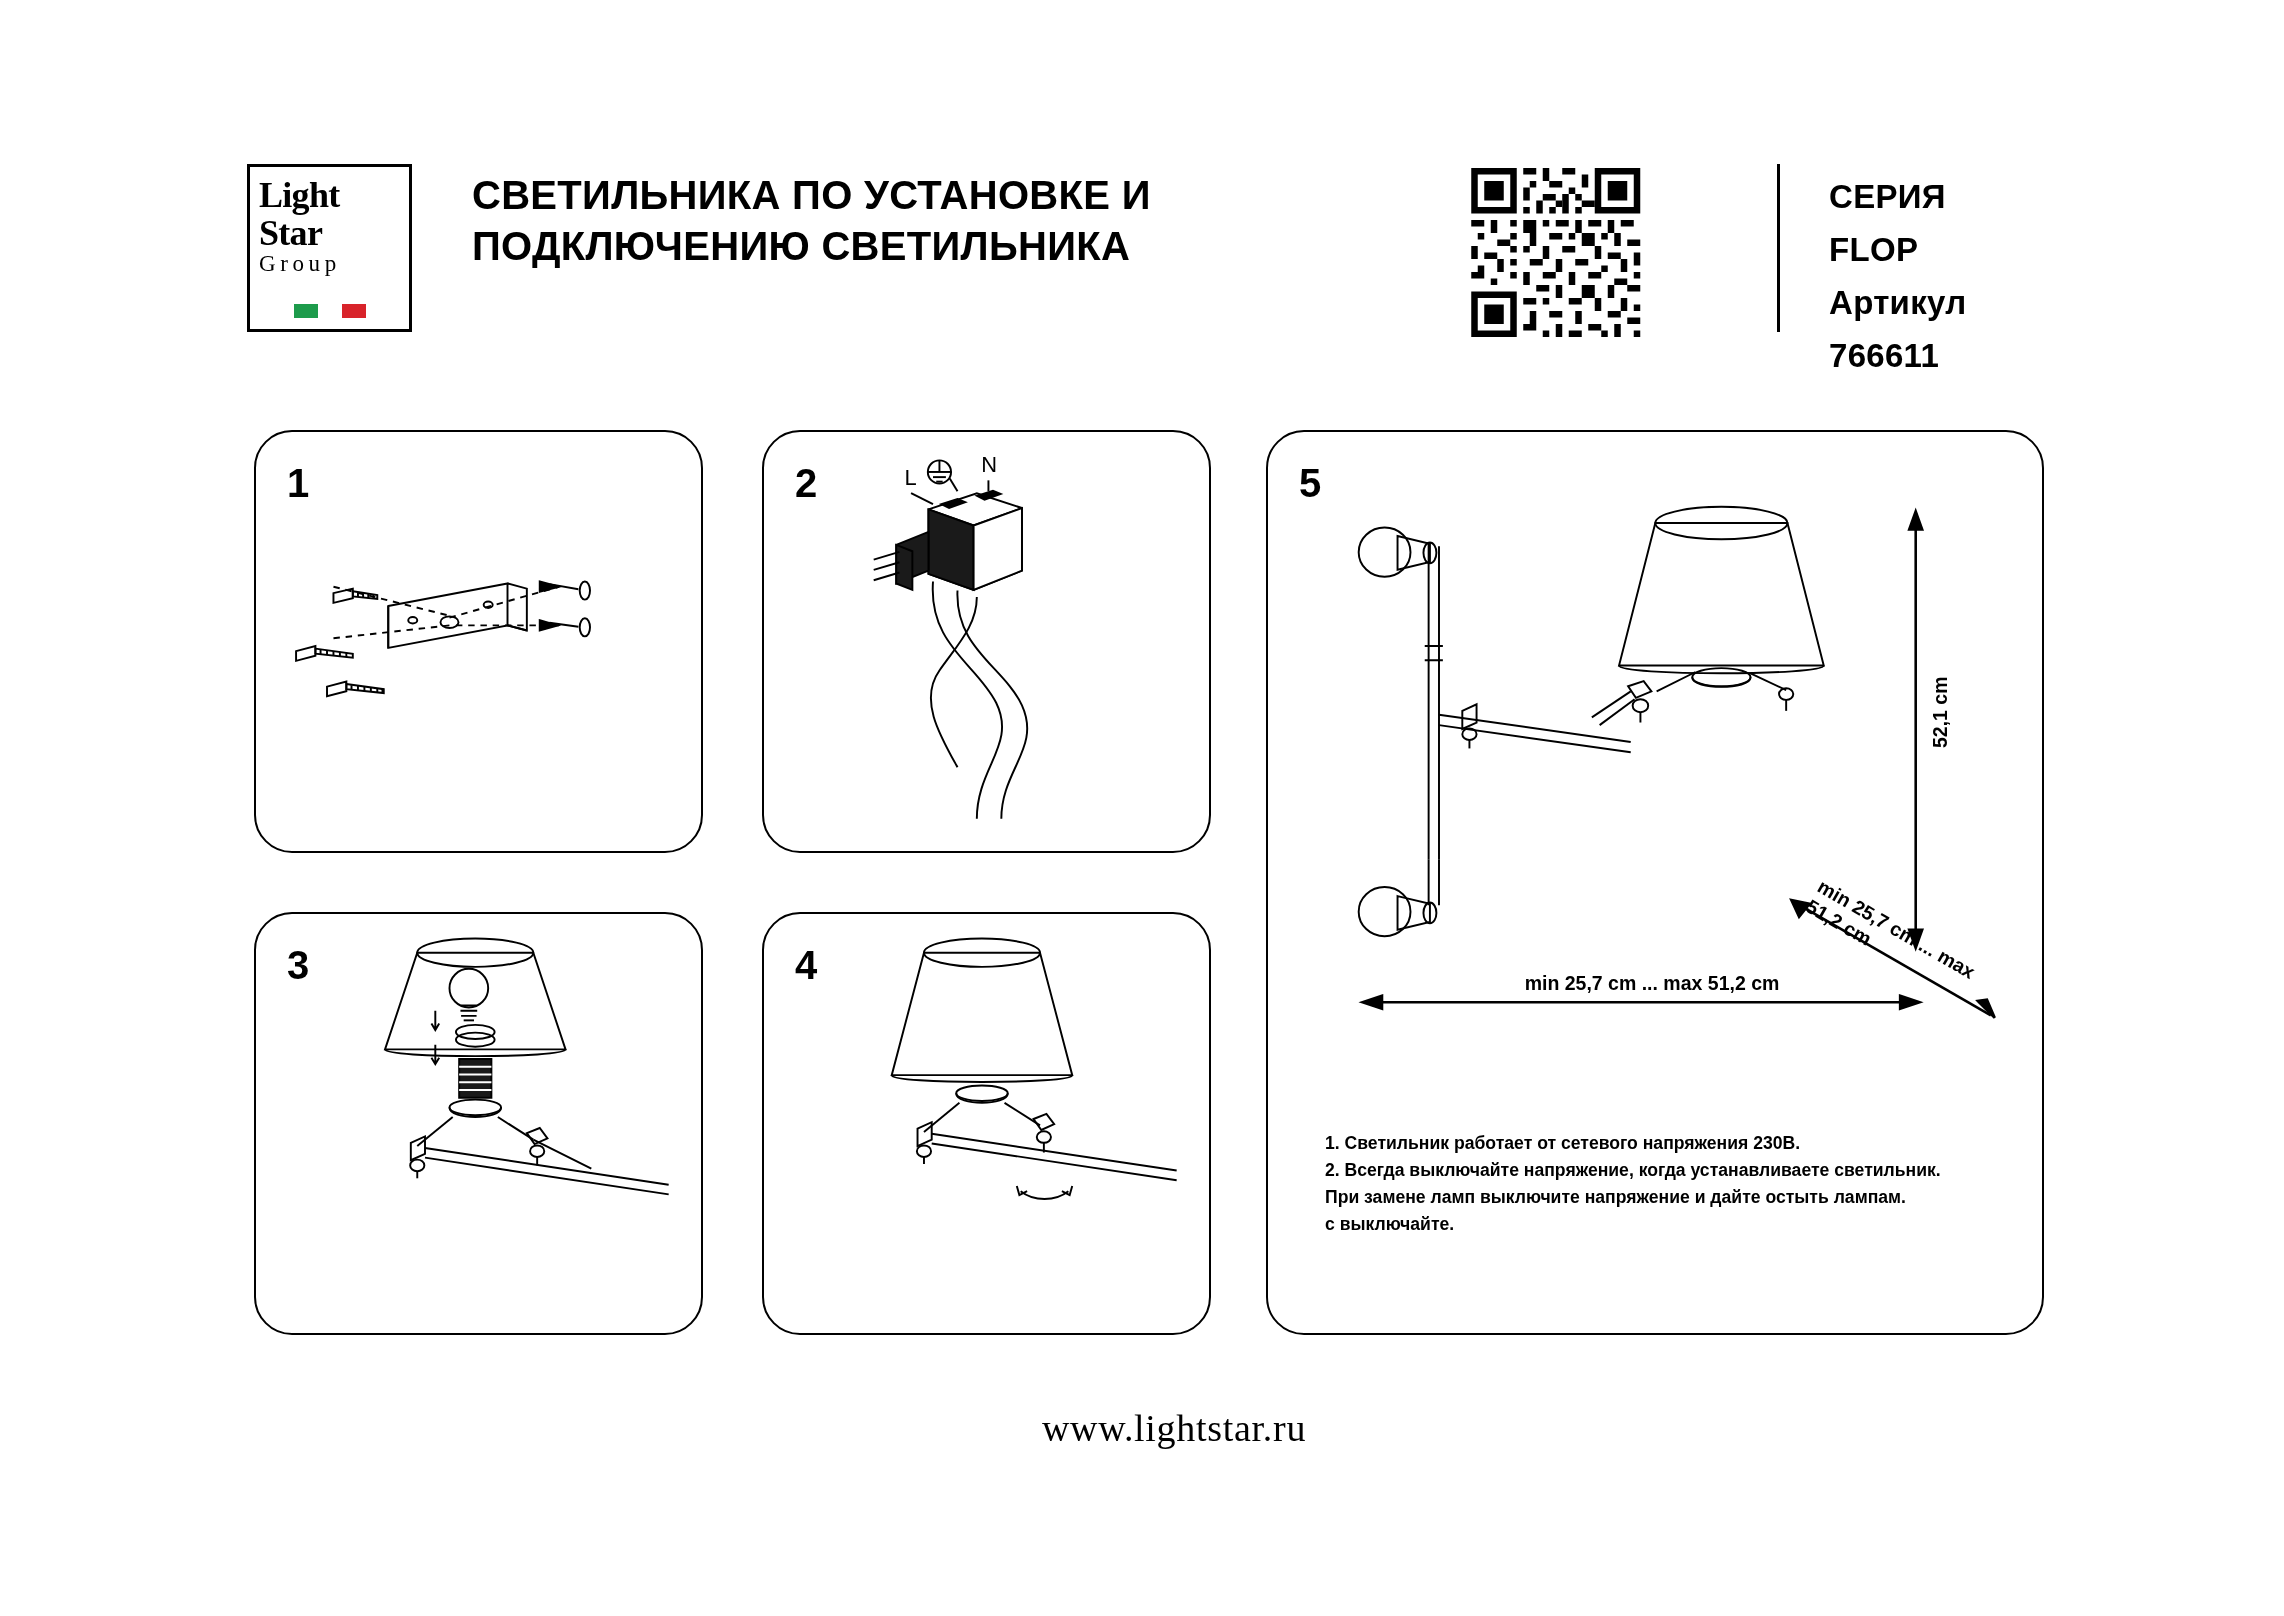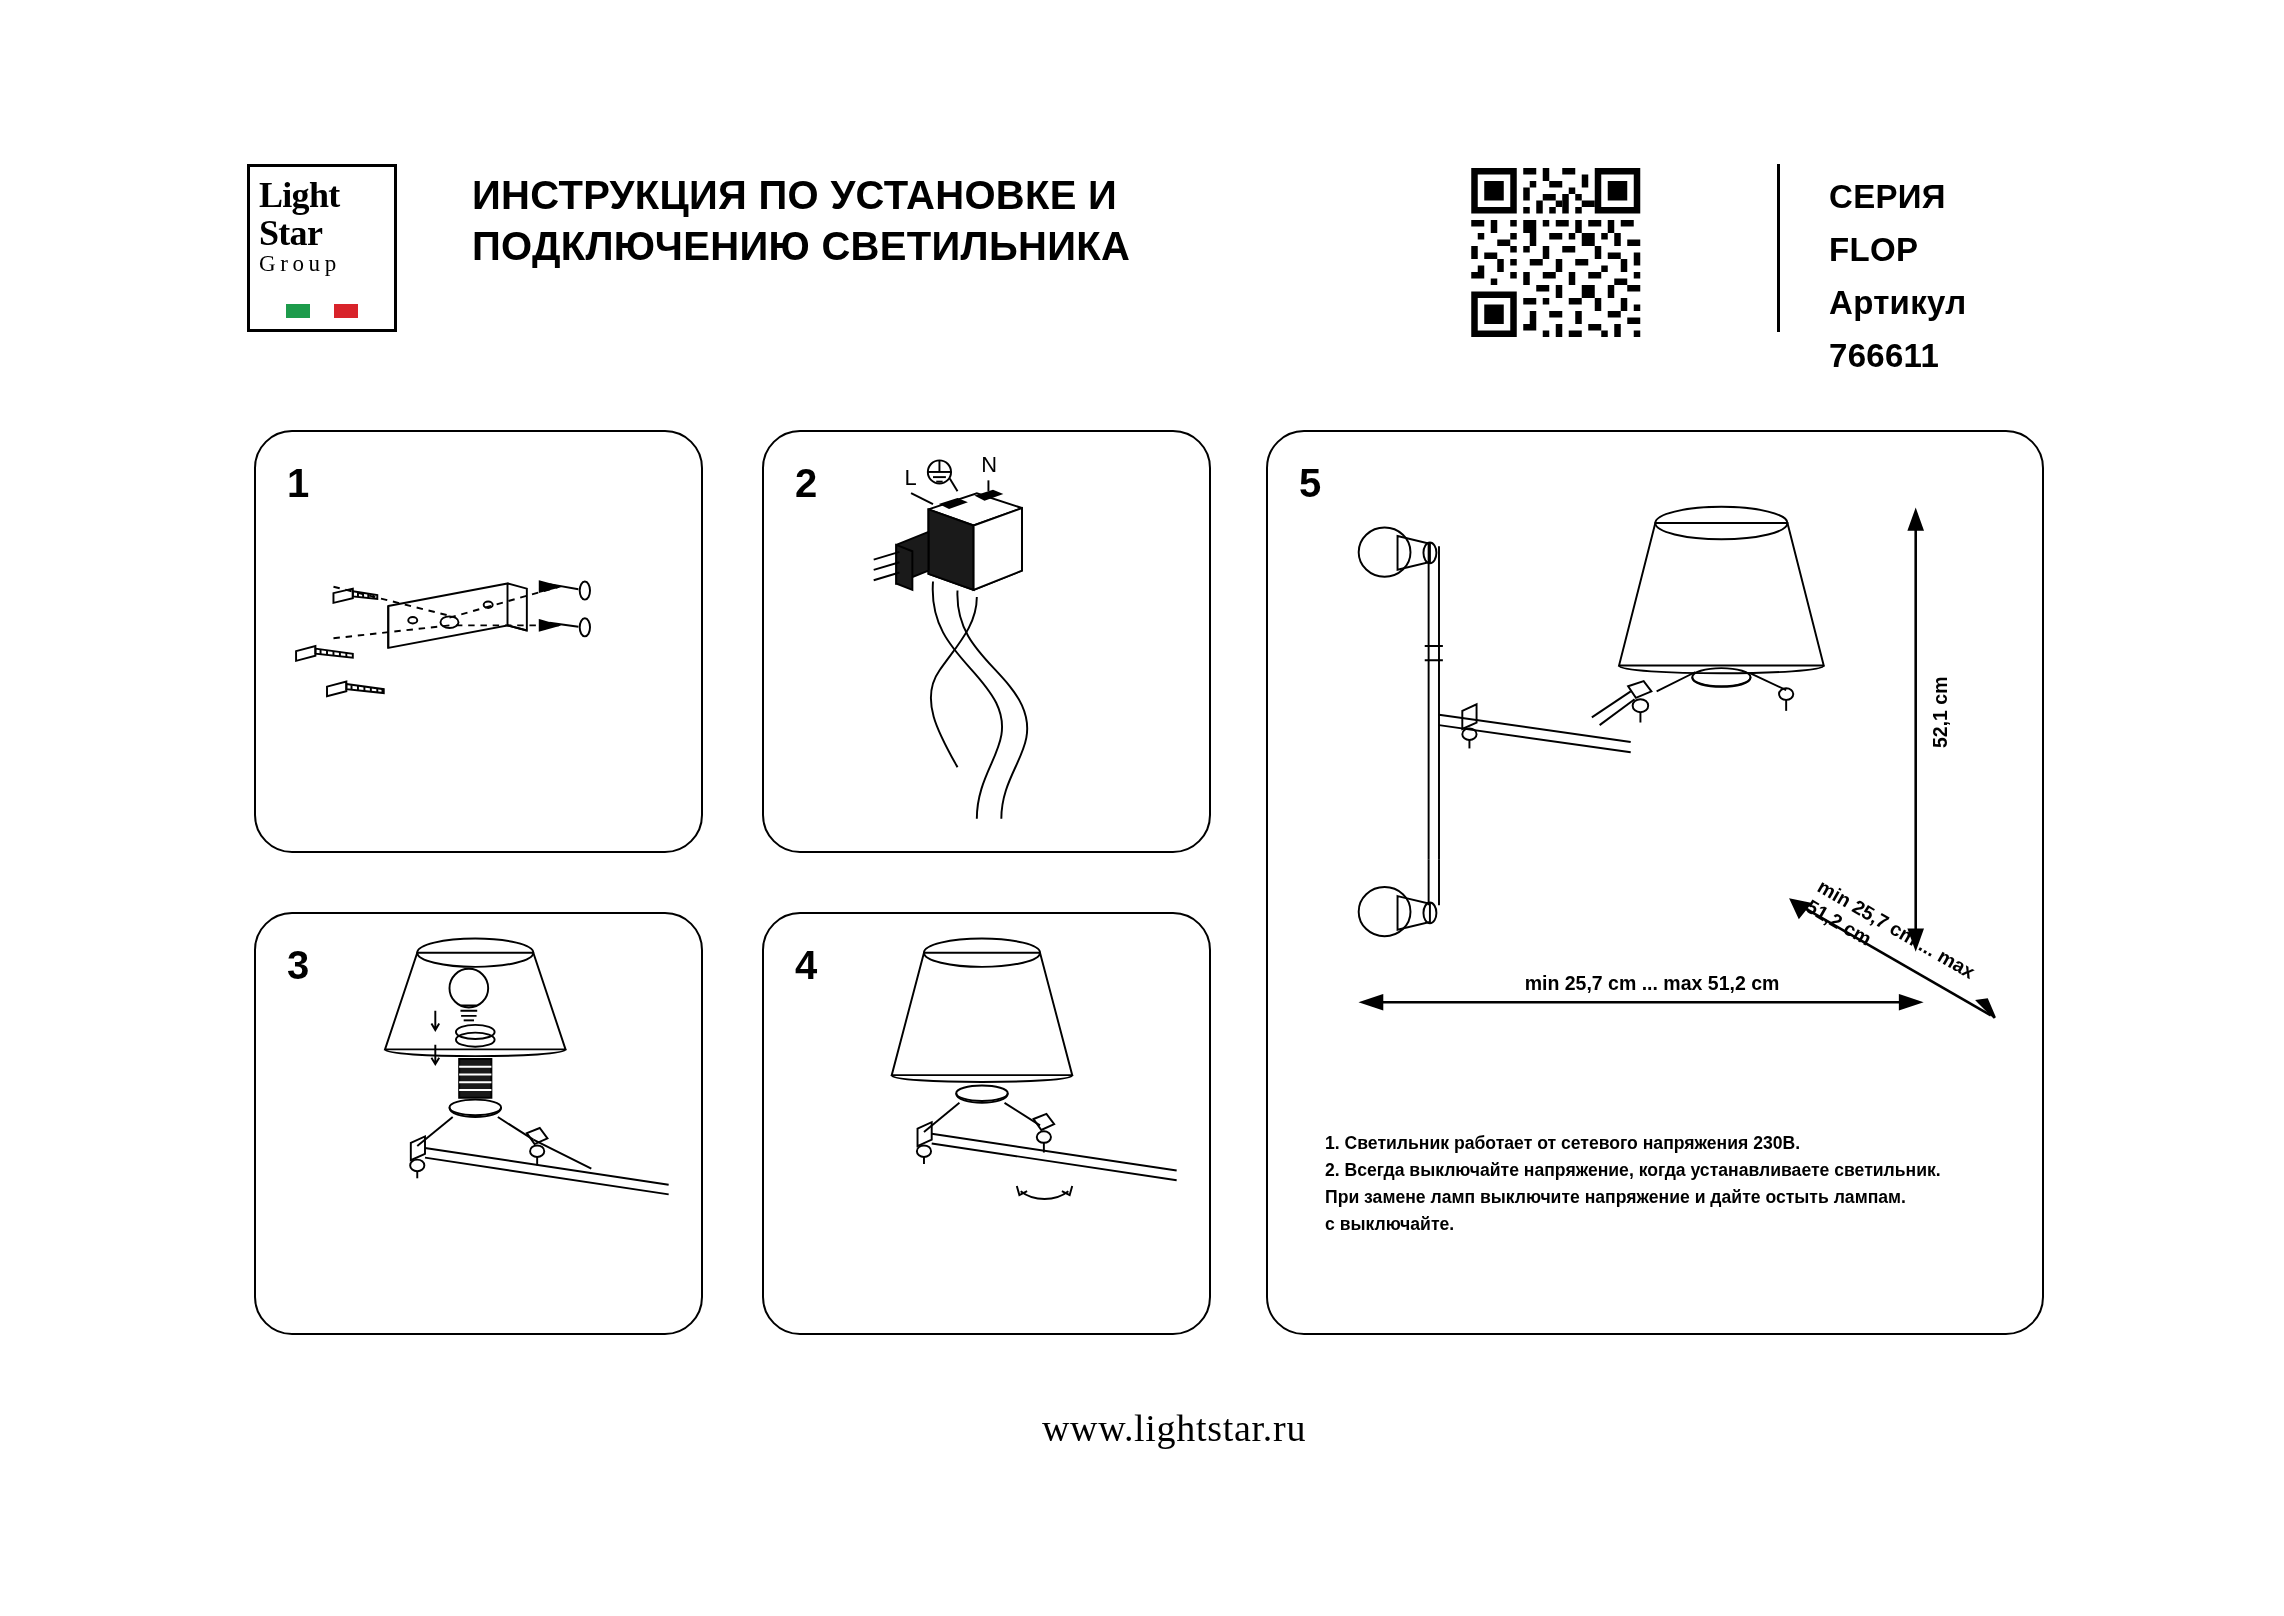--- a/index.html
+++ b/index.html
@@ -27,21 +27,21 @@
     position: absolute;
     left: 247px;
     top: 156px;
     width: 1797px;
     height: 189px;
   }
   .logo-box {
     position: absolute;
     left: 0px;
     top: 7.8px;
-    width: 150px;
+    width: 165px;
     height: 168px;
     border: 3.3px solid #000;
     box-sizing: border-box;
     display: flex;
     flex-direction: column;
     justify-content: flex-start;
     padding: 9px 0 0 9px;
   }
   .logo-line {
     font-family: "Liberation Serif", serif;
@@ -173,21 +173,21 @@
       <div class="logo-line">Star</div>
       <div class="logo-line small">Group</div>
       <div class="flag">
         <span class="g"></span>
           <span class="w"></span>
           <span class="r"></span>
       </div>
     </div>
 
     <div class="head-title">
-      <div>ИНСТРУКЦИЯ ПО УСТАНОВКЕ И</div>
+      <div>СВЕТИЛЬНИКА ПО УСТАНОВКЕ И</div>
       <div>ПОДКЛЮЧЕНИЮ СВЕТИЛЬНИКА</div>
     </div>
 
     <div class="qr">
       <svg width="215" height="169" viewBox="0 0 33 26">
         <rect x="0" y="0" width="33" height="26" fill="#fff"></rect>
         <g fill="#000">
 
           <rect x="0" y="0" width="7" height="7"></rect>
             <rect x="1" y="1" width="5" height="5" fill="#fff"></rect>

